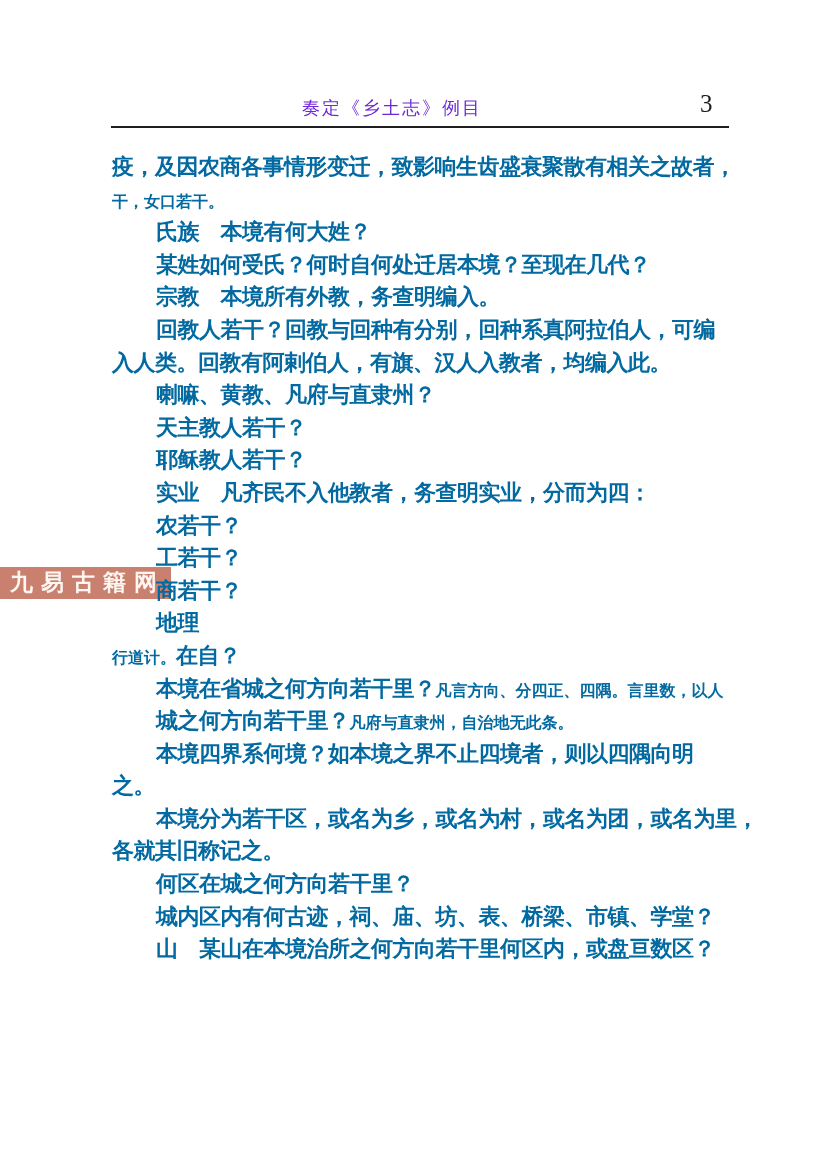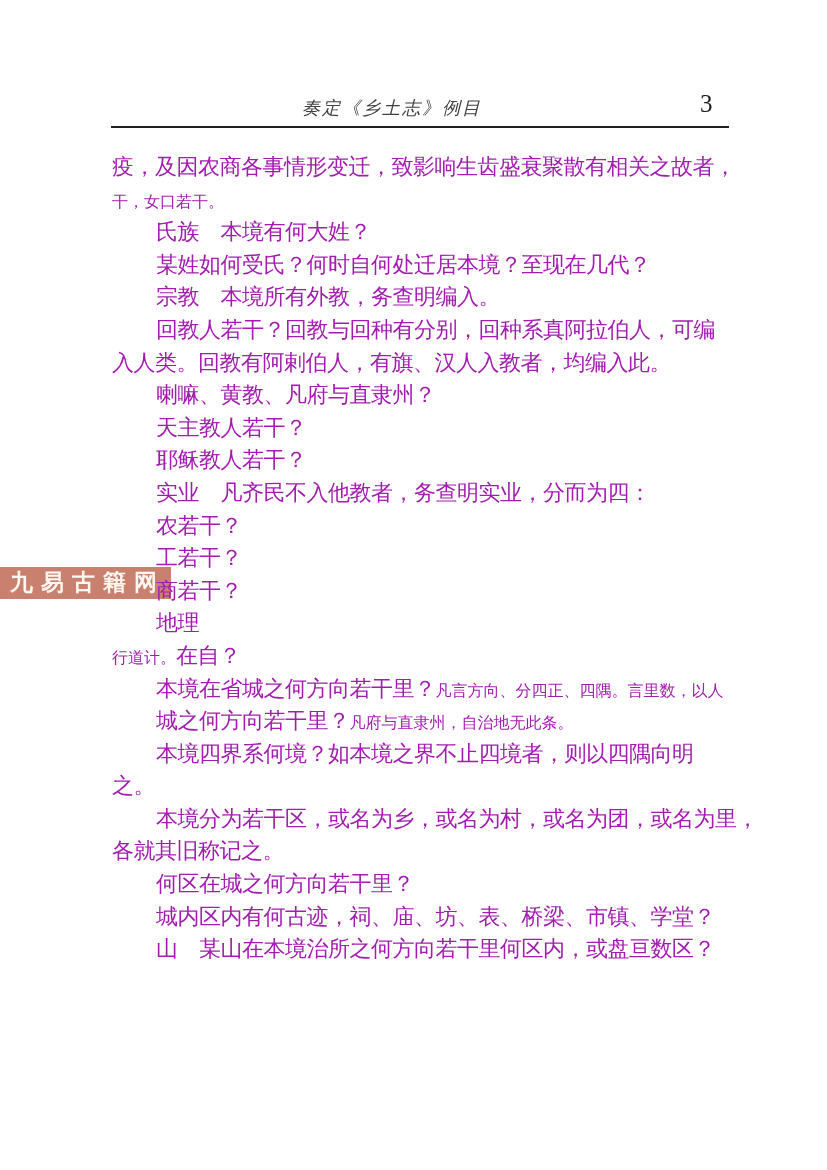--- a/index.html
+++ b/index.html
@@ -17,22 +17,21 @@
     color: #161616;
   }
   .header-title {
     position: absolute;
     top: 96px;
     left: 112px;
     width: 560px;
     text-align: center;
     font-size: 18px;
     letter-spacing: 2px;
-    color: #404040;
-    font-style: italic;
+    color: #6d28d9;
   }
   .page-number {
     position: absolute;
     top: 90px;
     left: 700px;
     font-size: 25px;
     color: #1d1d1d;
   }
   .rule {
     position: absolute;
@@ -48,21 +47,22 @@
     left: 112px;
     width: 622px;
     z-index: 2;
   }
   .line {
     height: 32.6px;
     line-height: 32.6px;
     white-space: nowrap;
     font-size: 22px;
     letter-spacing: -0.5px;
-    color: #a21caf;
+    color: #0369a1;
+    font-weight: bold;
   }
   .line.indent {
     padding-left: 44px;
   }
   .seg.small {
     font-size: 16px;
     letter-spacing: 0;
   }
   .watermark {
     position: absolute;

